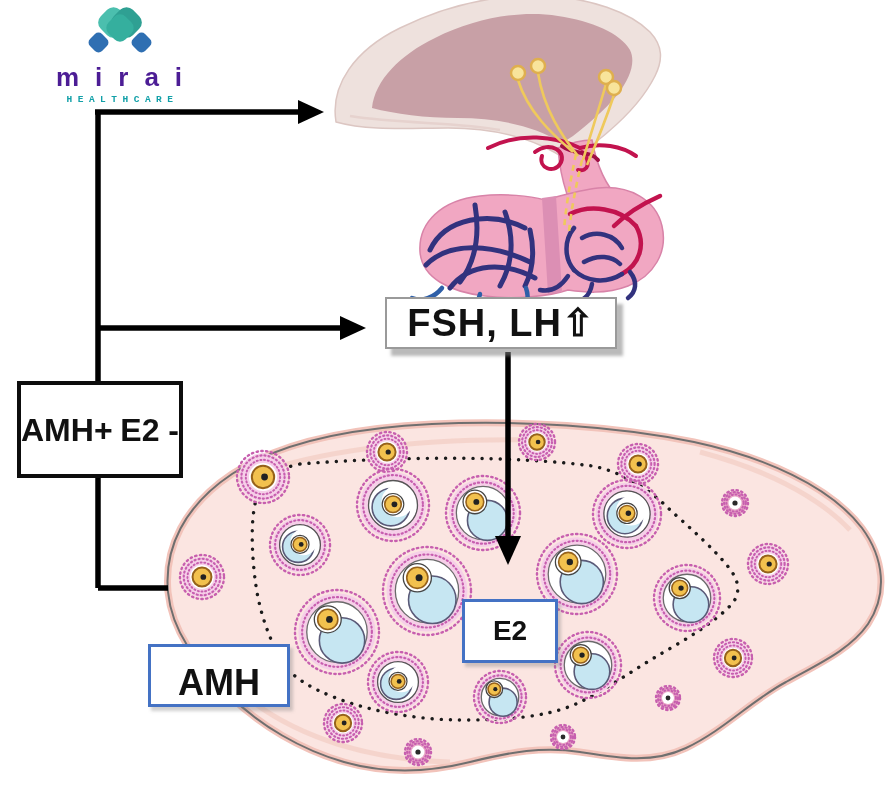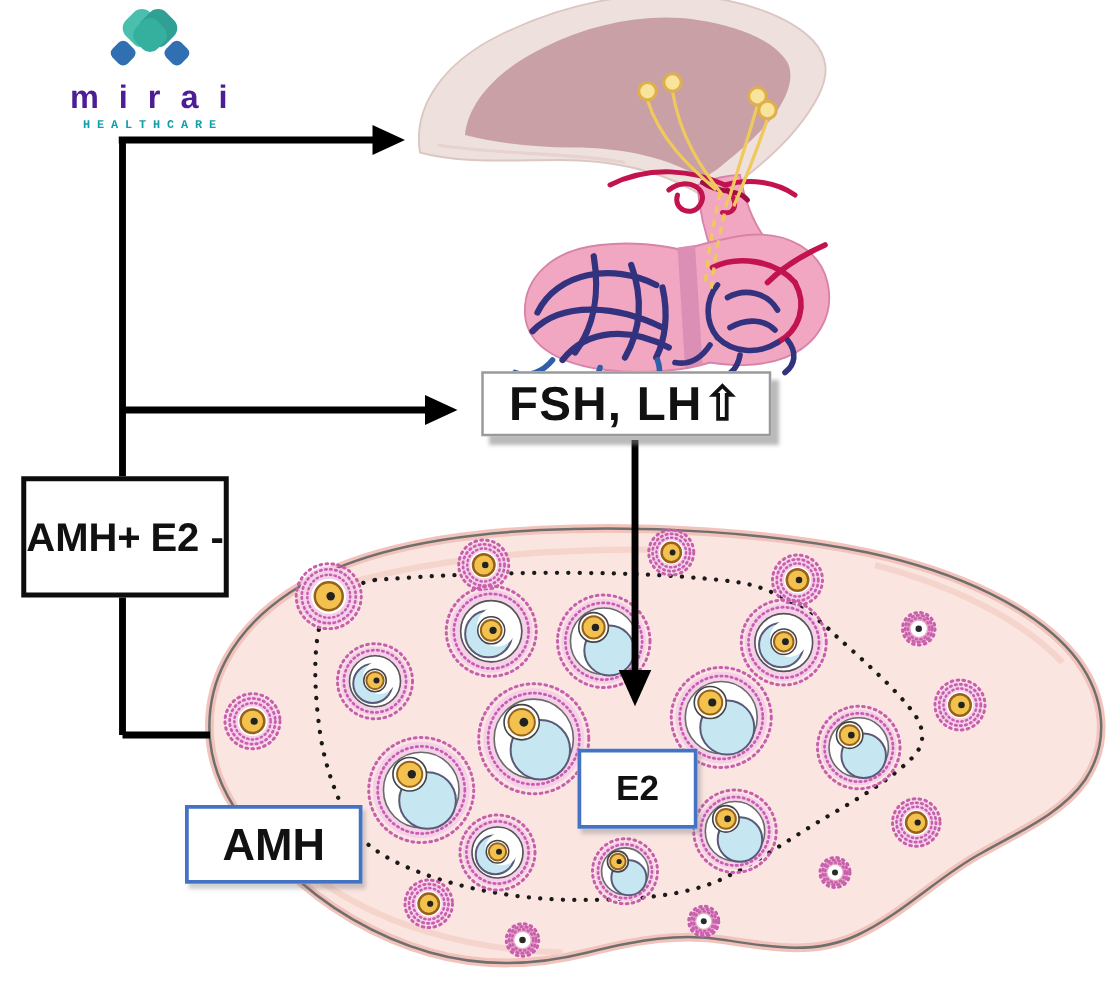--- a/index.html
+++ b/index.html
@@ -8,21 +8,21 @@
   .scene{position:absolute;left:0;top:0;}
   .box{position:absolute;background:#ffffff;display:flex;align-items:center;justify-content:center;
        font-weight:bold;color:#111;text-align:center;}
   .fsh-box{left:385px;top:297px;width:228px;height:48px;border:2px solid #9a9a9a;
            font-size:38px;letter-spacing:1px;box-shadow:6px 7px 3px rgba(130,130,130,.55);}
   .feedback-box{left:17px;top:381px;width:158px;height:89px;border:4px solid #0d0d0d;
                 flex-direction:row;font-size:32px;line-height:1.25;justify-content:space-between;}
   .e2-box{left:462px;top:565px;width:90px;height:58px;border:3px solid #4472C4;
           font-size:28px;box-shadow:3px 4px 3px rgba(120,120,120,.35);margin-top:34px;}
   .amh-box{left:148px;top:644px;width:136px;height:57px;border:3px solid #4472C4;
-           font-size:36px;box-shadow:3px 4px 3px rgba(120,120,120,.35);}
+           font-size:36px;box-shadow:3px 4px 3px rgba(120,120,120,.35);align-items:flex-end;}
   .gnrh-label{position:absolute;left:650px;top:90px;width:244px;text-align:center;
               font-size:28px;font-weight:bold;color:#0c0c0c;line-height:1.3;}
   .logo{position:absolute;left:30px;top:6px;width:180px;text-align:center;}
   .logo .brand{font-size:26px;font-weight:bold;color:#4c1d95;letter-spacing:16px;
                padding-left:14px;line-height:1;margin-top:2px;}
   .logo .sub{font-size:9.5px;font-weight:bold;color:#12A0A8;letter-spacing:5.5px;
              padding-left:5px;margin-top:4px;font-family:Liberation Mono, monospace;}
 </style>
 </head>
 <body>

